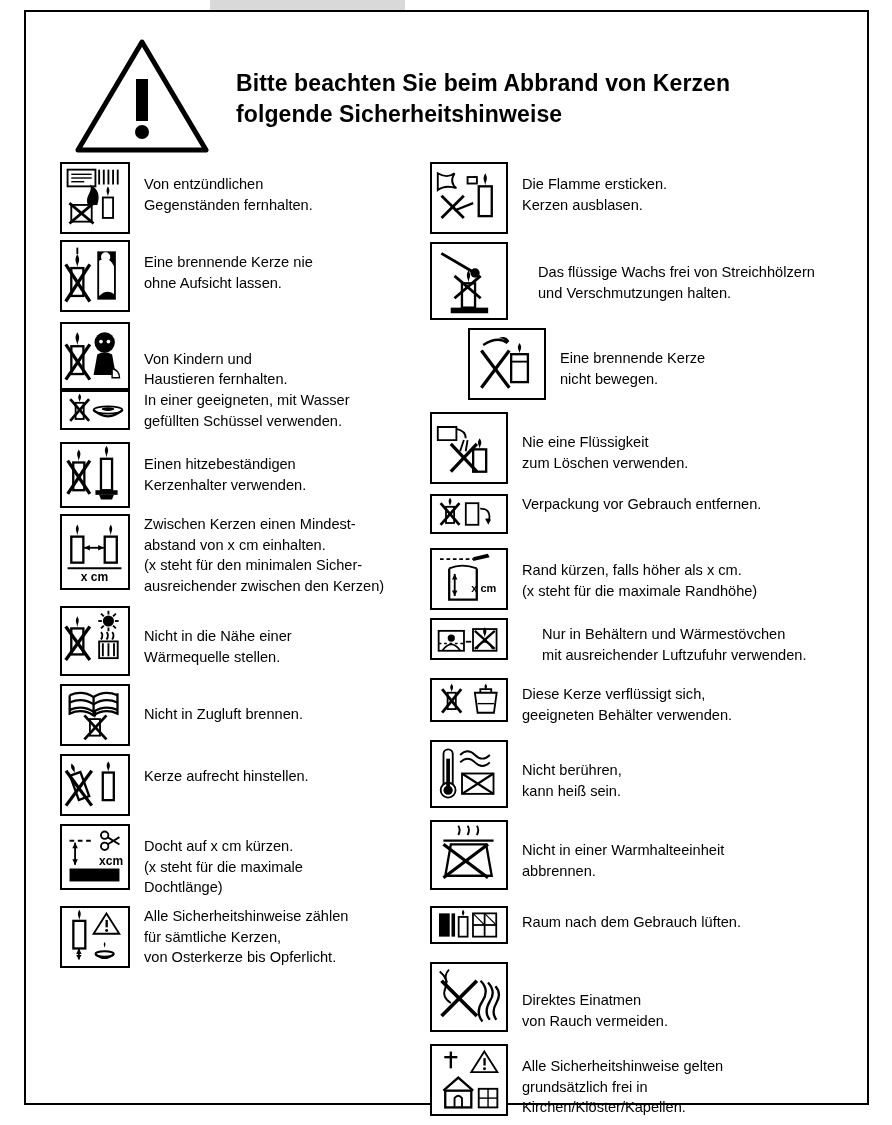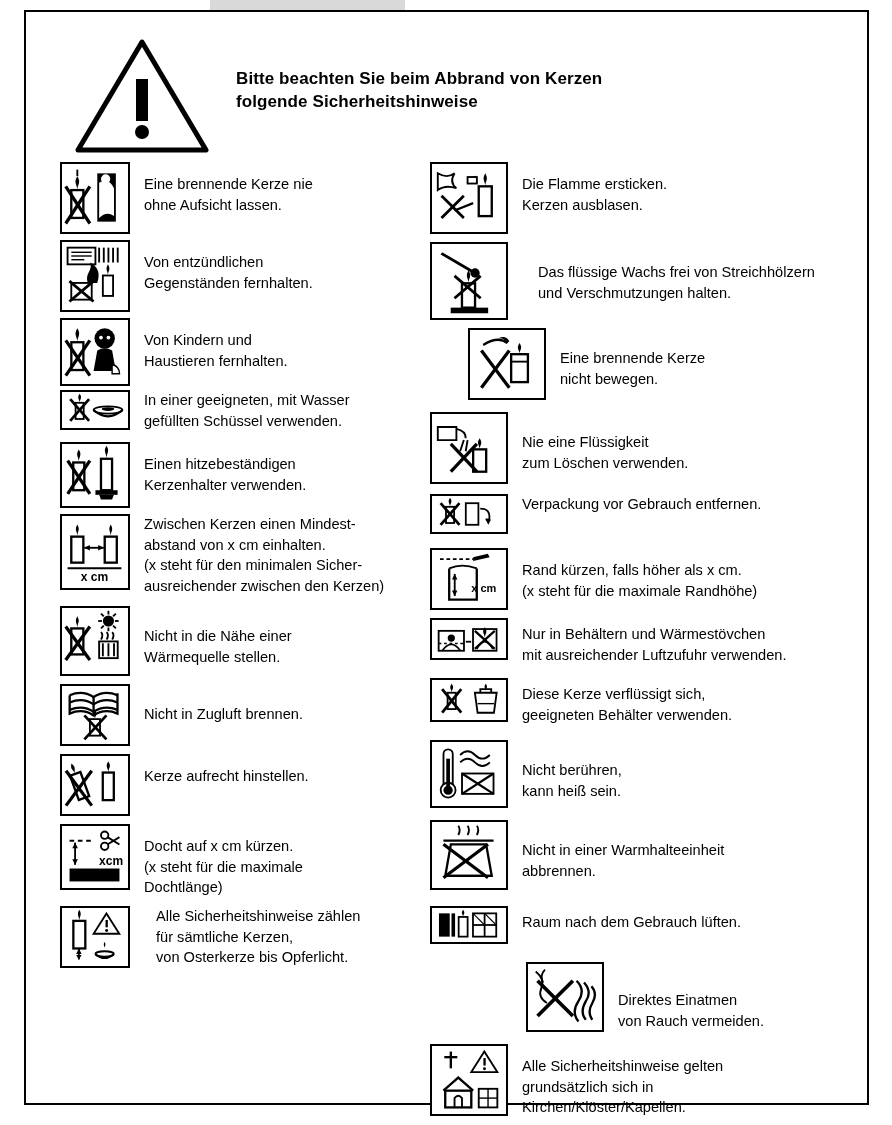--- a/index.html
+++ b/index.html
@@ -44,21 +44,21 @@
     left: 18px;
     top: 6px;
     width: 136px;
     height: 118px;
   }
   .header-title {
     position: absolute;
     left: 180px;
     top: 38px;
     width: 600px;
-    font-size: 17px;
+    font-size: 23px;
     font-weight: bold;
     line-height: 1.33;
     letter-spacing: 0.1px;
   }
   .header-title .l2 { display:block; }
 
   
   .col {
     position: absolute;
     top: 150px;
@@ -116,37 +116,20 @@
           <circle cx="68" cy="96" r="7" fill="#000"></circle>
         </svg>
       </div>
       <div class="header-title">
         <span>Bitte beachten Sie beim Abbrand von Kerzen</span>
         <span class="l2">folgende Sicherheitshinweise</span>
       </div>
     </div>
 
     <div class="col col-left">
-
-      <div class="row" style="height:78px;">
-        <div class="icon-box" style="width:70px;height:72px;">
-          <svg viewBox="0 0 70 72" width="65" height="67">
-            <rect x="10" y="28" width="13" height="30" fill="#fff" stroke="#000" stroke-width="2.5"></rect>
-            <path d="M16.5 28 C16.5 22 12 20 16.5 13 C21 20 16.5 22 16.5 28 Z" fill="#000"></path>
-            <path d="M16.5 13 L16.5 6" stroke="#000" stroke-width="2"></path>
-            <path d="M38 10 L58 10 L58 62 L38 62 Z" fill="#000"></path>
-            <path d="M40 20 q10 -6 16 6 l0 30 q-8 -6 -16 2 Z" fill="#fff"></path>
-            <circle cx="47" cy="16" r="5" fill="#fff"></circle>
-            <line x1="4" y1="24" x2="30" y2="64" stroke="#000" stroke-width="3.5"></line>
-            <line x1="30" y1="24" x2="4" y2="64" stroke="#000" stroke-width="3.5"></line>
-          </svg>
-        </div>
-        <div class="row-text top-pad-2">Eine brennende Kerze nie
-ohne Aufsicht lassen.</div>
-      </div>
 
       <div class="row" style="height:78px;">
         <div class="icon-box" style="width:70px;height:72px;">
           <svg viewBox="0 0 70 72" width="65" height="67">
             <rect x="6" y="6" width="30" height="18" fill="#fff" stroke="#000" stroke-width="2"></rect>
             <line x1="10" y1="11" x2="32" y2="11" stroke="#000" stroke-width="1.5"></line>
             <line x1="10" y1="15" x2="32" y2="15" stroke="#000" stroke-width="1.5"></line>
             <line x1="10" y1="19" x2="24" y2="19" stroke="#000" stroke-width="1.5"></line>
             <g stroke="#000" stroke-width="2">
               <line x1="40" y1="6" x2="40" y2="22"></line>
@@ -160,21 +143,38 @@
             <path d="M49.5 36 C49.5 31 46 30 49.5 24 C53 30 49.5 31 49.5 36 Z" fill="#000"></path>
             <rect x="10" y="44" width="22" height="18" fill="none" stroke="#000" stroke-width="2"></rect>
             <line x1="8" y1="42" x2="34" y2="64" stroke="#000" stroke-width="3"></line>
             <line x1="34" y1="42" x2="8" y2="64" stroke="#000" stroke-width="3"></line>
           </svg>
         </div>
         <div class="row-text top-pad-2">Von entzündlichen
 Gegenständen fernhalten.</div>
       </div>
 
-      <div class="row" style="height:72px;">
+      <div class="row" style="height:78px;">
+        <div class="icon-box" style="width:70px;height:72px;">
+          <svg viewBox="0 0 70 72" width="65" height="67">
+            <rect x="10" y="28" width="13" height="30" fill="#fff" stroke="#000" stroke-width="2.5"></rect>
+            <path d="M16.5 28 C16.5 22 12 20 16.5 13 C21 20 16.5 22 16.5 28 Z" fill="#000"></path>
+            <path d="M16.5 13 L16.5 6" stroke="#000" stroke-width="2"></path>
+            <path d="M38 10 L58 10 L58 62 L38 62 Z" fill="#000"></path>
+            <path d="M40 20 q10 -6 16 6 l0 30 q-8 -6 -16 2 Z" fill="#fff"></path>
+            <circle cx="47" cy="16" r="5" fill="#fff"></circle>
+            <line x1="4" y1="24" x2="30" y2="64" stroke="#000" stroke-width="3.5"></line>
+            <line x1="30" y1="24" x2="4" y2="64" stroke="#000" stroke-width="3.5"></line>
+          </svg>
+        </div>
+        <div class="row-text top-pad-2">Eine brennende Kerze nie
+ohne Aufsicht lassen.</div>
+      </div>
+
+      <div class="row" style="height:72px;align-items:flex-end;">
         <div class="icon-box" style="width:70px;height:68px;">
           <svg viewBox="0 0 70 68" width="65" height="63">
             <rect x="10" y="24" width="13" height="30" fill="#fff" stroke="#000" stroke-width="2.5"></rect>
             <path d="M16.5 24 C16.5 18 12 16 16.5 9 C21 16 16.5 18 16.5 24 Z" fill="#000"></path>
             <circle cx="46" cy="20" r="11" fill="#000"></circle>
             <circle cx="42" cy="19" r="2" fill="#fff"></circle>
             <circle cx="50" cy="19" r="2" fill="#fff"></circle>
             <path d="M38 33 q8 -5 16 0 l4 22 l-24 0 Z" fill="#000"></path>
             <path d="M54 48 q8 2 8 10 l-8 0 Z" fill="#fff" stroke="#000" stroke-width="1.5"></path>
             <line x1="4" y1="22" x2="30" y2="60" stroke="#000" stroke-width="3.5"></line>
@@ -323,21 +323,21 @@
             <polygon points="14,42 11,36 17,36" fill="#000"></polygon>
             <text x="40" y="42" font-size="13" font-weight="bold" font-family="Liberation Sans, sans-serif">xcm</text>
             <rect x="8" y="46" width="54" height="14" fill="#000"></rect>
           </svg>
         </div>
         <div class="row-text top-pad-2">Docht auf x cm kürzen.
 (x steht für die maximale
 Dochtlänge)</div>
       </div>
 
-      <div class="row" style="height:80px;gap:12px;">
+      <div class="row" style="height:80px;">
         <div class="icon-box" style="width:70px;height:62px;">
           <svg viewBox="0 0 70 62" width="65" height="57">
             <rect x="12" y="14" width="13" height="30" fill="#fff" stroke="#000" stroke-width="2.5"></rect>
             <path d="M18.5 14 C18.5 9 15 8 18.5 2 C22 8 18.5 9 18.5 14 Z" fill="#000"></path>
             <polygon points="48,6 62,28 34,28" fill="#fff" stroke="#000" stroke-width="2"></polygon>
             <rect x="47" y="13" width="2.5" height="8" fill="#000"></rect>
             <circle cx="48.2" cy="24.5" r="1.6" fill="#000"></circle>
             <line x1="18" y1="44" x2="18" y2="56" stroke="#000" stroke-width="2"></line>
             <polygon points="18,44 15,50 21,50" fill="#000"></polygon>
             <polygon points="18,56 15,51 21,51" fill="#000"></polygon>
@@ -448,21 +448,21 @@
             <line x1="24" y1="26" x2="24" y2="50" stroke="#000" stroke-width="2"></line>
             <polygon points="24,26 21,32 27,32" fill="#000"></polygon>
             <polygon points="24,50 21,44 27,44" fill="#000"></polygon>
             <text x="42" y="46" font-size="12" font-weight="bold" font-family="Liberation Sans, sans-serif">x cm</text>
           </svg>
         </div>
         <div class="row-text top-pad-2">Rand kürzen, falls höher als x cm.
 (x steht für die maximale Randhöhe)</div>
       </div>
 
-      <div class="row" style="height:60px;">
+      <div class="row" style="height:60px;gap:20px;">
         <div class="icon-box" style="width:78px;height:42px;">
           <svg viewBox="0 0 78 42" width="73" height="38">
             <rect x="6" y="12" width="28" height="22" fill="none" stroke="#000" stroke-width="2"></rect>
             <path d="M10 34 q10 -14 20 0" fill="none" stroke="#000" stroke-width="2"></path>
             <circle cx="20" cy="20" r="4" fill="#000"></circle>
             <line x1="6" y1="26" x2="34" y2="26" stroke="#000" stroke-width="1.5" stroke-dasharray="3 3"></line>
             <rect x="44" y="10" width="26" height="24" fill="none" stroke="#000" stroke-width="2"></rect>
             <path d="M48 32 q9 -16 18 0" fill="none" stroke="#000" stroke-width="2"></path>
             <path d="M57 20 C57 15 53 14 57 8 C61 14 57 15 57 20 Z" fill="#000"></path>
             <line x1="46" y1="12" x2="68" y2="32" stroke="#000" stroke-width="2.5"></line>
@@ -540,21 +540,21 @@
             <rect x="44" y="6" width="26" height="26" fill="#fff" stroke="#000" stroke-width="2"></rect>
             <line x1="57" y1="6" x2="57" y2="32" stroke="#000" stroke-width="2"></line>
             <line x1="44" y1="19" x2="70" y2="19" stroke="#000" stroke-width="2"></line>
             <line x1="44" y1="6" x2="57" y2="19" stroke="#000" stroke-width="1.2"></line>
             <line x1="57" y1="6" x2="70" y2="19" stroke="#000" stroke-width="1.2"></line>
           </svg>
         </div>
         <div class="row-text top-pad-1">Raum nach dem Gebrauch lüften.</div>
       </div>
 
-      <div class="row" style="height:82px;justify-content:center;">
+      <div class="row" style="height:82px;">
         <div class="icon-box" style="width:78px;height:70px;">
           <svg viewBox="0 0 78 70" width="73" height="65">
             <path d="M8 8 q10 8 6 18 q-4 10 6 16" fill="none" stroke="#000" stroke-width="2"></path>
             <path d="M18 6 q-6 6 -2 14" fill="none" stroke="#000" stroke-width="2"></path>
             <g fill="none" stroke="#000" stroke-width="2.5">
               <path d="M52 18 q10 10 2 22 q-8 12 0 22"></path>
               <path d="M60 20 q9 10 2 20 q-7 12 0 20"></path>
               <path d="M68 24 q7 8 1 18 q-6 10 0 18"></path>
             </g>
             <line x1="10" y1="18" x2="48" y2="56" stroke="#000" stroke-width="4"></line>
@@ -577,20 +577,20 @@
             <circle cx="56.2" cy="24.5" r="1.6" fill="#000"></circle>
             <path d="M12 48 l16 -14 l16 14" fill="none" stroke="#000" stroke-width="2.5"></path>
             <rect x="14" y="48" width="28" height="18" fill="none" stroke="#000" stroke-width="2.5"></rect>
             <path d="M24 66 l0 -10 q4 -5 8 0 l0 10" fill="none" stroke="#000" stroke-width="2"></path>
             <rect x="50" y="46" width="20" height="20" fill="none" stroke="#000" stroke-width="2"></rect>
             <line x1="50" y1="56" x2="70" y2="56" stroke="#000" stroke-width="1.5"></line>
             <line x1="60" y1="46" x2="60" y2="66" stroke="#000" stroke-width="1.5"></line>
           </svg>
         </div>
         <div class="row-text top-pad-2">Alle Sicherheitshinweise gelten
-grundsätzlich sich in
+grundsätzlich frei in
 Kirchen/Klöster/Kapellen.</div>
       </div>
 
     </div>
 
   </div>
 </div>
 
 </body></html>

